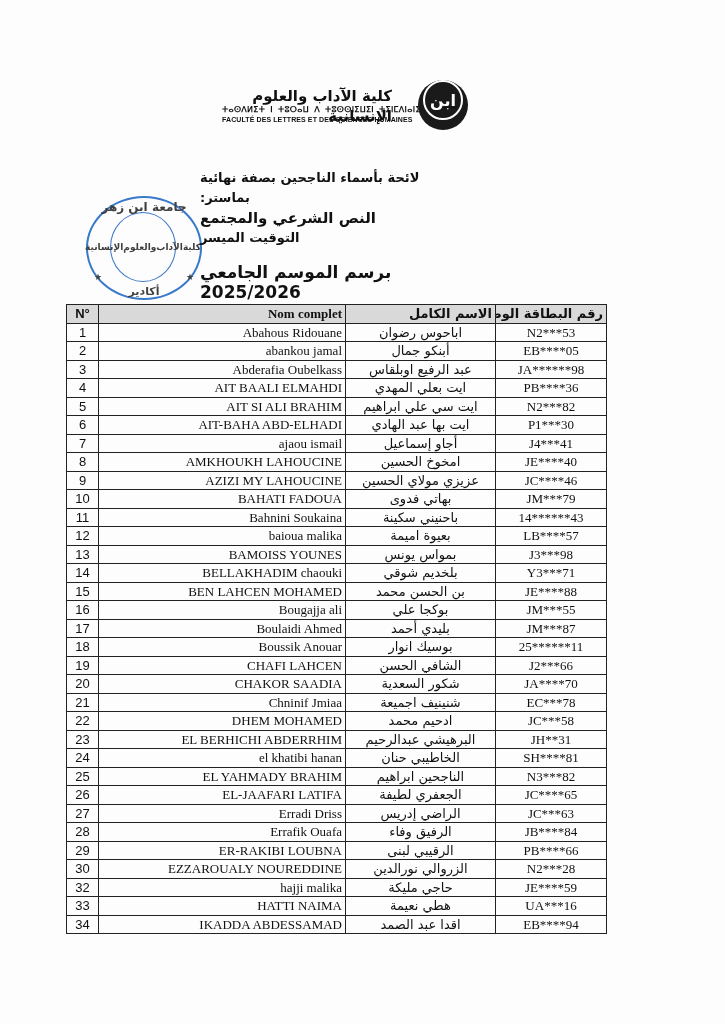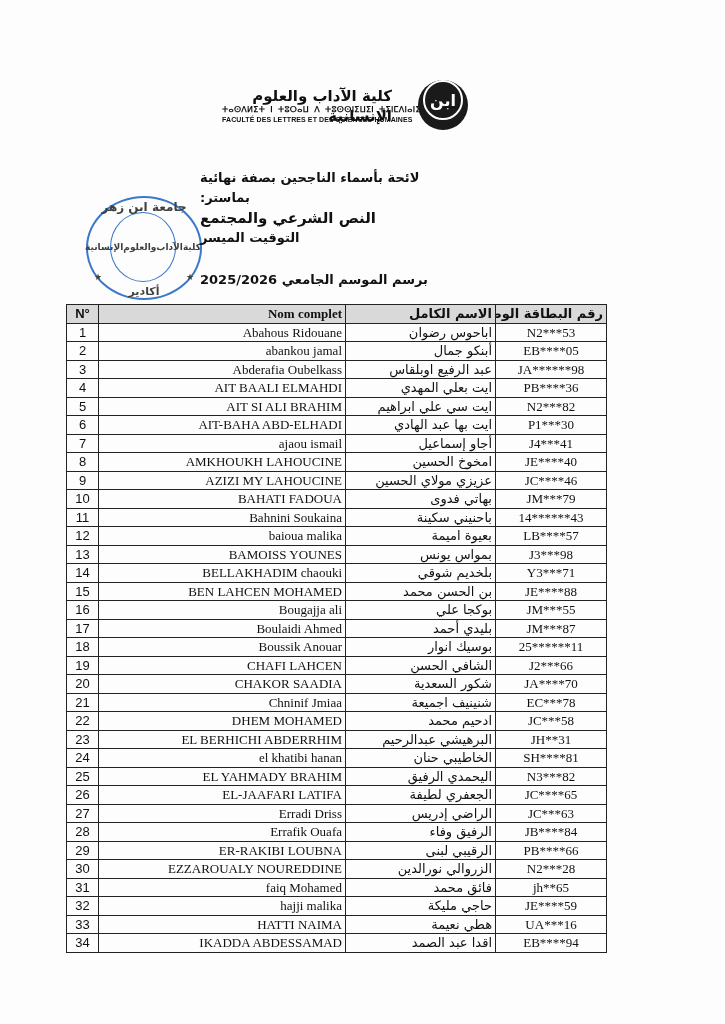--- a/index.html
+++ b/index.html
@@ -18,40 +18,40 @@
     background: #1a1a1a; display: flex; align-items: flex-start; justify-content: center; text-decoration: underline; }
   .logo-inner { width: 36px; height: 36px; border-radius: 50%; border: 2px solid #fff; color: #fff;
     font-size: 16px; font-weight: bold; display: flex; align-items: center; justify-content: center;
     font-family: "DejaVu Sans", sans-serif; }
 
   .titles { position: absolute; left: 200px; top: 168px; width: 240px; text-align: left; direction: rtl;
     font-family: "DejaVu Sans", sans-serif; font-weight: bold; }
   .t1 { font-size: 13px; line-height: 20px; }
   .t2 { font-size: 15px; line-height: 20px; }
   .t3 { font-size: 13px; line-height: 20px; }
-  .t4 { font-size: 13px; line-height: 20px; margin-top: 22px; }
+  .t4 { font-size: 17px; line-height: 20px; margin-top: 14px; }
 
   .stamp { position: absolute; left: 86px; top: 196px; width: 112px; height: 100px; border-radius: 50%;
     border: 2px solid #3a78c9; color: #404040; font-family: "DejaVu Sans", sans-serif; }
   .stamp-ring { position: absolute; left: 22px; top: 14px; width: 64px; height: 68px; border-radius: 50%;
     border: 1.5px solid #3a78c9; display: flex; align-items: center; justify-content: center; 
     font-size: 9px; font-weight: bold; line-height: 11px; text-align: center; direction: rtl; }
   .stamp-top { position: absolute; top: 2px; left: 0; width: 100%; text-align: center; font-size: 12px; font-weight: bold; direction: rtl; }
   .stamp-bottom { position: absolute; bottom: 0px; left: 0; width: 100%; text-align: center; font-size: 11px; font-weight: bold; direction: rtl; }
   .star { position: absolute; font-size: 9px; }
 
   table.list { position: absolute; left: 66px; top: 304px; width: 540px; border-collapse: collapse; table-layout: fixed; }
   table.list th, table.list td { border: 1px solid #222; height: 17.5px; padding: 0 3px; font-size: 13px; line-height: 17px;
     white-space: nowrap; overflow: hidden; }
   table.list th { background: #d9d9d9; font-weight: bold; }
   th.c-no, td.c-no { width: 26px; text-align: center; font-family: "Liberation Sans", sans-serif; }
   th.c-fr { text-align: right; font-family: "Liberation Serif", serif; font-size: 13.5px; }
   td.c-fr { text-align: right; font-family: "Liberation Serif", serif; }
   th.c-ar { text-align: right; direction: rtl; font-family: "DejaVu Sans", sans-serif; font-size: 11px; font-weight: normal; }
-  td.c-ar { text-align: right; direction: rtl; font-family: "DejaVu Sans", sans-serif; font-size: 12.5px; }
+  td.c-ar { text-align: center; direction: rtl; font-family: "DejaVu Sans", sans-serif; font-size: 12.5px; }
   th.c-id { text-align: center; direction: rtl; font-family: "DejaVu Sans", sans-serif; font-size: 11px; font-weight: normal; }
   td.c-id { text-align: center; font-family: "Liberation Serif", serif; margin-top: 8px; }
   col.w-no { width: 32px; } col.w-fr { width: 247px; } col.w-ar { width: 150px; } col.w-id { width: 111px; }
 </style>
 </head>
 <body>
 
 <div class="header-block">
   <div class="fac-ar">كلية الآداب والعلوم الإنسانية</div>
   <div class="fac-tf">ⵜⴰⵙⴷⵍⵉⵜ ⵏ ⵜⵓⵔⴰⵡ ⴷ ⵜⵓⵙⵙⵏⵉⵡⵉⵏ ⵜⵉⵏⵎⴷⵏⴰⵏⵉⵏ</div>
@@ -237,21 +237,21 @@
       </tr>
       <tr>
         <td class="c-no">24</td>
         <td class="c-fr">el khatibi hanan</td>
         <td class="c-ar">الخاطيبي حنان</td>
         <td class="c-id">SH****81</td>
       </tr>
       <tr>
         <td class="c-no">25</td>
         <td class="c-fr">EL YAHMADY BRAHIM</td>
-        <td class="c-ar">اليحمدي الرفيق</td>
+        <td class="c-ar">الناجحين ابراهيم</td>
         <td class="c-id">N3***82</td>
       </tr>
       <tr>
         <td class="c-no">26</td>
         <td class="c-fr">EL-JAAFARI LATIFA</td>
         <td class="c-ar">الجعفري لطيفة</td>
         <td class="c-id">JC****65</td>
       </tr>
       <tr>
         <td class="c-no">27</td>
@@ -271,26 +271,20 @@
         <td class="c-ar">الرقيبي لبنى</td>
         <td class="c-id">PB****66</td>
       </tr>
       <tr>
         <td class="c-no">30</td>
         <td class="c-fr">EZZAROUALY NOUREDDINE</td>
         <td class="c-ar">الزروالي نورالدين</td>
         <td class="c-id">N2***28</td>
       </tr>
       <tr>
-        <td class="c-no">31</td>
-        <td class="c-fr">faiq Mohamed</td>
-        <td class="c-ar">فائق محمد</td>
-        <td class="c-id">jh**65</td>
-      </tr>
-      <tr>
         <td class="c-no">32</td>
         <td class="c-fr">hajji malika</td>
         <td class="c-ar">حاجي مليكة</td>
         <td class="c-id">JE****59</td>
       </tr>
       <tr>
         <td class="c-no">33</td>
         <td class="c-fr">HATTI NAIMA</td>
         <td class="c-ar">هطي نعيمة</td>
         <td class="c-id">UA***16</td>

